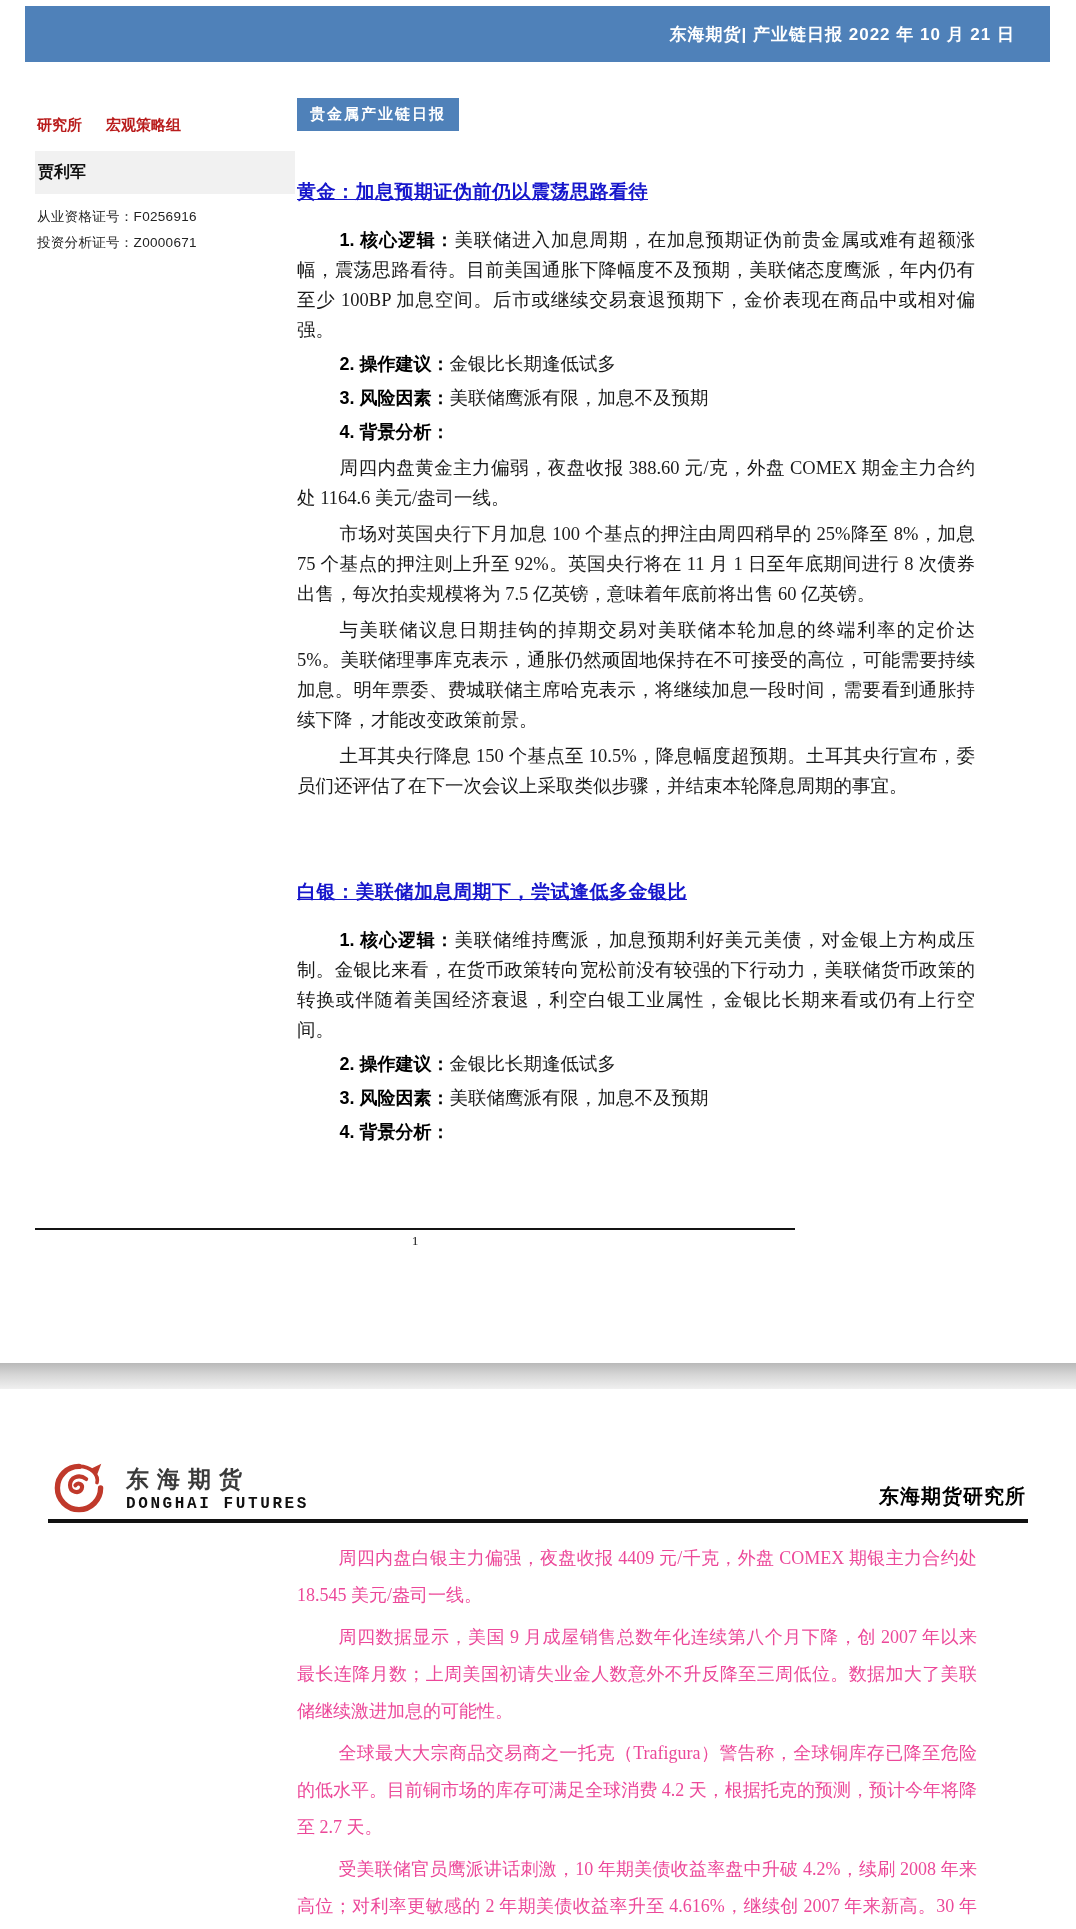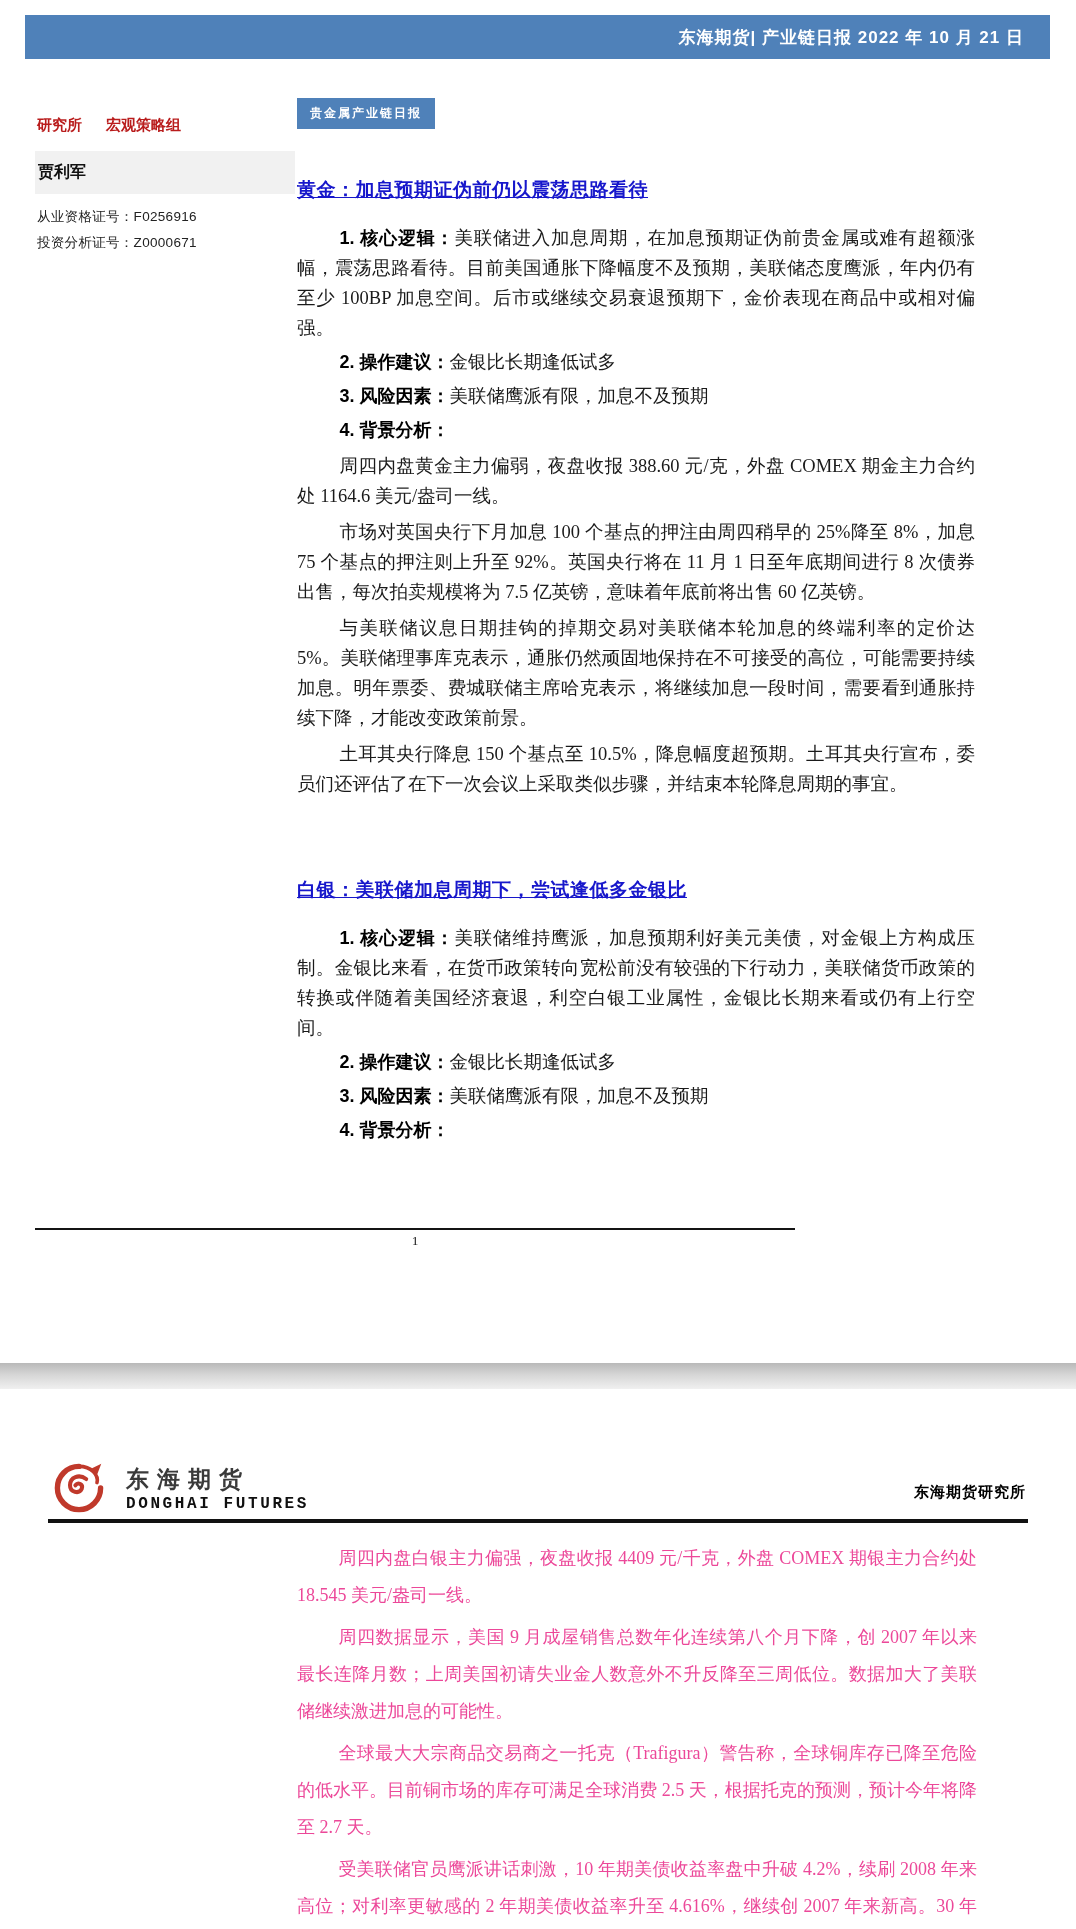--- a/index.html
+++ b/index.html
@@ -1,34 +1,34 @@
 <!DOCTYPE html>
 <html><head>
 <meta charset="utf-8">
 <style>
   html,body{margin:0;padding:0;background:#ffffff;}
   body{width:1076px;height:1929px;position:relative;font-family:"Liberation Serif","DejaVu Serif",serif;color:#1a1a1a;}
 
   
   .page1{position:relative;width:1076px;height:1363px;background:#fff;overflow:hidden;}
 
-  .banner{position:absolute;top:15px;left:25px;width:1025px;height:44px;background:#4f81b9;
-    display:flex;align-items:center;justify-content:flex-end;box-sizing:border-box;padding-right:26px;
+  .banner{position:absolute;top:6px;left:25px;width:1025px;height:56px;background:#4f81b9;
+    display:flex;align-items:center;justify-content:flex-end;box-sizing:border-box;padding-right:35px;
     color:#fff;font-family:"Liberation Sans","DejaVu Sans",sans-serif;font-weight:bold;font-size:17px;letter-spacing:1px;}
 
   .sidebar{position:absolute;top:116px;left:35px;width:260px;font-family:"Liberation Sans","DejaVu Sans",sans-serif;}
   .dept-row{display:flex;gap:24px;font-weight:bold;font-size:15px;color:#b91c1c;padding-left:2px;}
   .analyst-band{margin-top:16px;background:#f1f1f1;padding:11px 0 11px 3px;font-weight:bold;font-size:16px;color:#111;}
   .cert-block{margin-top:10px;padding-left:2px;}
   .cert-row{font-size:13.5px;line-height:26px;letter-spacing:0.3px;color:#222;}
   .cert-row .cert-value{font-family:"Liberation Sans","DejaVu Sans",sans-serif;}
 
   .main{position:absolute;top:98px;left:297px;width:678px;}
   .badge{display:inline-block;background:#4f81b9;color:#fff;font-family:"Liberation Sans","DejaVu Sans",sans-serif;
-    font-weight:bold;font-size:12px;letter-spacing:2px;padding:7px 13px;}
+    font-weight:bold;font-size:15px;letter-spacing:2px;padding:7px 13px;}
   .sec-heading{margin:48px 0 0 0;font-family:"Liberation Sans","DejaVu Sans",sans-serif;font-size:19px;font-weight:bold;
     color:#1717cb;text-decoration:underline;letter-spacing:0.5px;cursor:pointer;}
   .sec-heading.second{margin-top:78px;}
   .item{margin:4px 0 0 0;font-size:18.5px;line-height:30px;text-align:justify;text-indent:2.3em;}
   .item.first{margin-top:20px;}
   .item .item-label{font-family:"Liberation Sans","DejaVu Sans",sans-serif;font-weight:bold;font-size:18px;color:#000;}
   .para{margin:6px 0 0 0;font-size:18.5px;line-height:30px;text-align:justify;text-indent:2.3em;color:#1a1a1a;}
 
   .footer-rule{position:absolute;top:1228px;left:35px;width:760px;border-top:2px solid #141414;}
   .page-number{position:absolute;top:1233px;left:35px;width:760px;text-align:center;font-size:13.5px;color:#222;}
@@ -36,21 +36,21 @@
   
   .page-divider{width:1076px;height:26px;background:linear-gradient(180deg,#b9b9b9 0%,#d6d6d6 45%,#f0f0f0 100%);}
 
   
   .page2{position:relative;width:1076px;height:540px;background:#fff;overflow:hidden;}
   .logo-row{position:absolute;top:72px;left:52px;display:flex;align-items:center;gap:20px;}
   .logo-icon{width:54px;height:54px;flex:0 0 auto;}
   .logo-text .logo-cn{font-family:"Liberation Sans","DejaVu Sans",sans-serif;font-size:23px;letter-spacing:8px;color:#3a3a3a;font-weight:bold;}
   .logo-text .logo-en{font-family:Liberation Mono, monospace;font-size:16px;font-weight:bold;letter-spacing:2.6px;color:#101010;margin-top:0;}
   .header-right{position:absolute;top:94px;right:50px;font-family:"Liberation Sans","DejaVu Sans",sans-serif;
-    font-weight:bold;font-size:15px;letter-spacing:1px;color:#000;}
+    font-weight:bold;font-size:20px;letter-spacing:1px;color:#000;}
   .header-rule{position:absolute;top:130px;left:48px;width:980px;height:4px;background:#121212;}
   .page2-content{position:absolute;top:146px;left:297px;width:680px;}
   .para2{margin:5px 0 0 0;font-size:18px;line-height:37px;text-align:justify;text-indent:2.3em;color:#ec4899;}
 </style>
 </head>
 <body>
 
 <div class="page1">
 
   <div class="banner">
@@ -138,16 +138,16 @@
       <div class="logo-en">DONGHAI FUTURES</div>
     </span>
   </div>
 
   <div class="header-right">东海期货研究所</div>
   <div class="header-rule"></div>
 
   <div class="page2-content">
     <p class="para2">周四内盘白银主力偏强，夜盘收报 4409 元/千克，外盘 COMEX 期银主力合约处 18.545 美元/盎司一线。</p>
     <p class="para2">周四数据显示，美国 9 月成屋销售总数年化连续第八个月下降，创 2007 年以来最长连降月数；上周美国初请失业金人数意外不升反降至三周低位。数据加大了美联储继续激进加息的可能性。</p>
-    <p class="para2">全球最大大宗商品交易商之一托克（Trafigura）警告称，全球铜库存已降至危险的低水平。目前铜市场的库存可满足全球消费 2.5 天，根据托克的预测，预计今年将降至 2.7 天。</p>
+    <p class="para2">全球最大大宗商品交易商之一托克（Trafigura）警告称，全球铜库存已降至危险的低水平。目前铜市场的库存可满足全球消费 4.2 天，根据托克的预测，预计今年将降至 2.7 天。</p>
     <p class="para2">受美联储官员鹰派讲话刺激，10 年期美债收益率盘中升破 4.2%，续刷 2008 年来高位；对利率更敏感的 2 年期美债收益率升至 4.616%，继续创 2007 年来新高。30 年期美债收益率升至 4.196%，为 2011 年 8 月以来最高水平。</p>
   </div>
 </div>
 
 </body></html>

